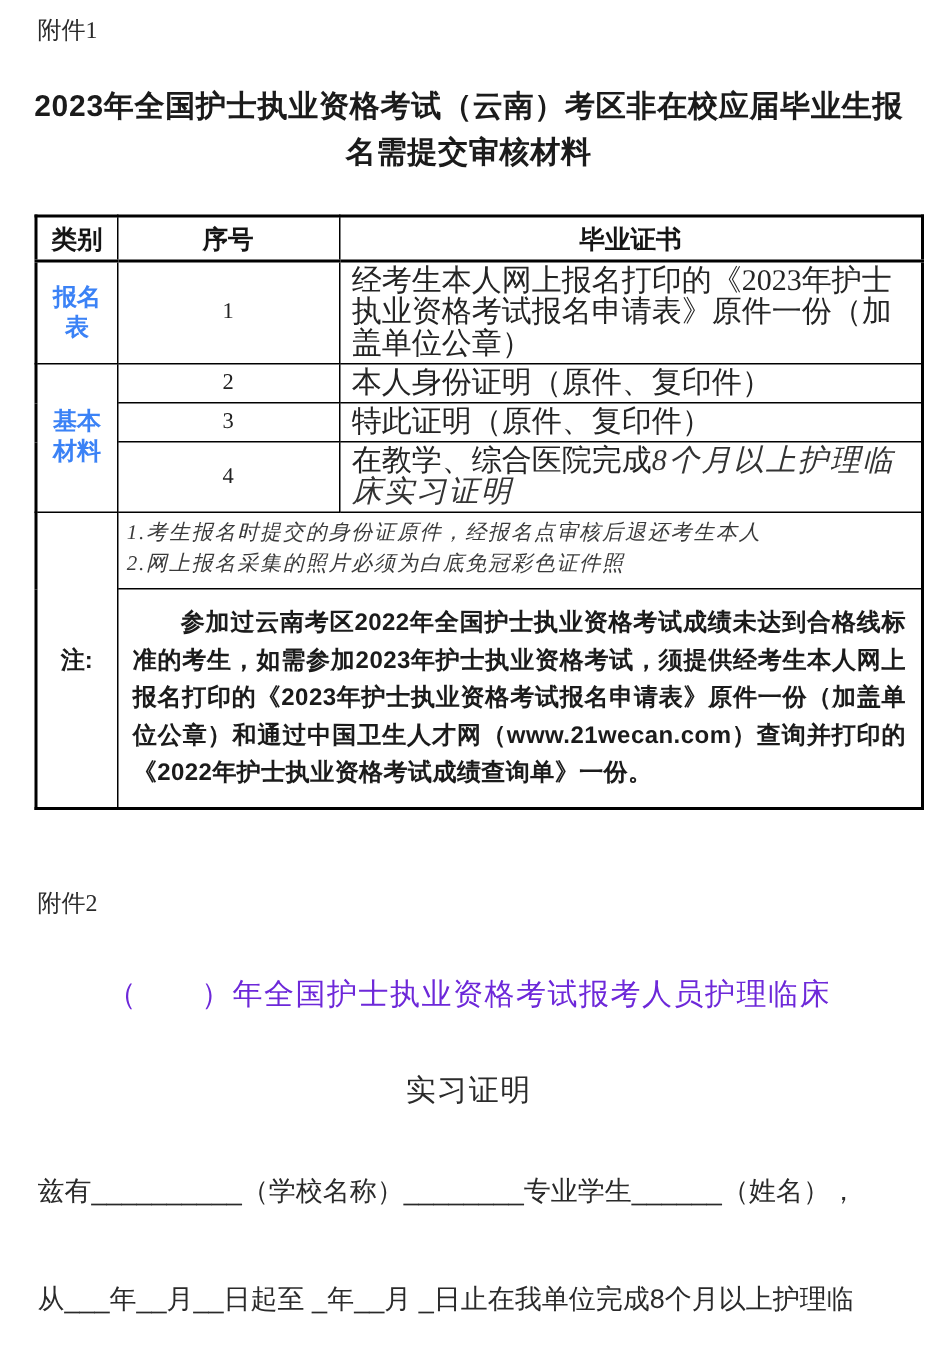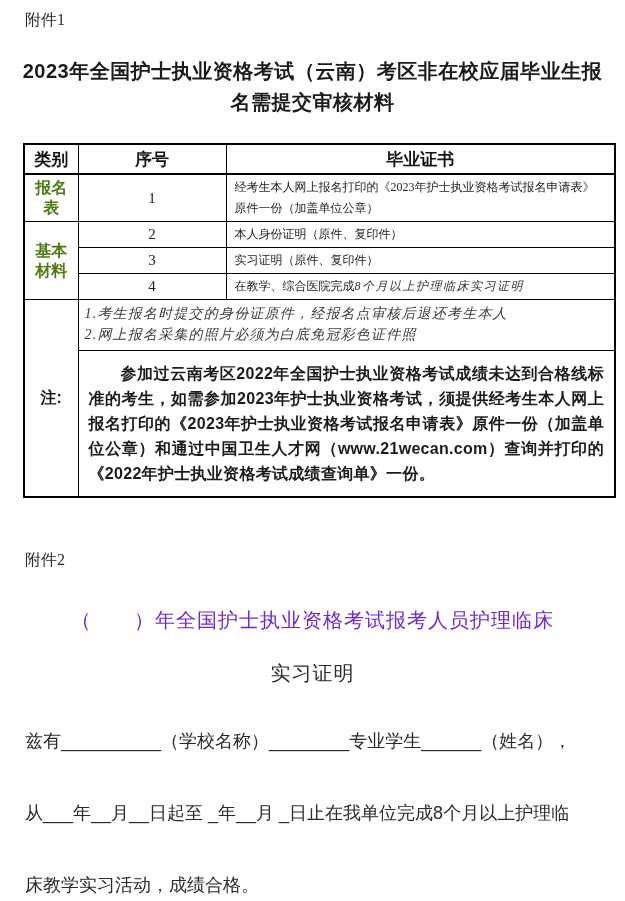--- a/index.html
+++ b/index.html
@@ -43,29 +43,29 @@
   th.hdr {
     height:30px;
     font-family:"Liberation Sans", sans-serif;
     font-weight:bold; font-size:17px;
     text-align:center; color:#151515;
     border-bottom:2px solid #000 !important;
   }
   td.cat {
     font-family:"Liberation Sans", sans-serif;
     font-weight:bold; font-size:16px; line-height:20px;
-    text-align:center; color:#4d7c0f;
+    text-align:center; color:#3b82f6;
     padding:0 6px;
   }
   td.no {
     font-family:"Liberation Serif", serif;
     font-size:15px; text-align:center; color:#222;
   }
   td.mat {
-    font-size:12px; line-height:21px;
+    font-size:20px; line-height:21px;
     padding:2px 8px; color:#242424;
     font-family:"Liberation Serif", serif;
   }
   tr.r1 td { height:45px; }
   tr.r2 td, tr.r3 td, tr.r4 td { height:24px; }
   .kai {
     font-style:italic; letter-spacing:1.5px; color:#333;
     font-family:"Liberation Serif", serif;
   }
   td.note-label {
@@ -97,21 +97,21 @@
   .att-label-2 { margin-top:52px; }
 
   .cert-title-1 {
     margin-top:36px;
     text-align:center;
     font-size:20px; color:#6d28d9;
     font-family:"Liberation Sans", sans-serif;
     letter-spacing:1px;
   }
   .cert-title-2 {
-    margin-top:26px;
+    margin-top:37px;
     text-align:center;
     font-size:20px; color:#2b2b2b;
     font-family:"Liberation Sans", sans-serif;
     letter-spacing:1px;
   }
 
   .cert-body {
     margin:22px 25px 0 25px;
     font-size:18px; line-height:36px; color:#2a2a2a;
     font-family:"Liberation Sans", sans-serif;
@@ -148,21 +148,21 @@
         <td class="no">1</td>
         <td class="mat">经考生本人网上报名打印的《2023年护士执业资格考试报名申请表》原件一份（加盖单位公章）</td>
       </tr>
       <tr class="r2">
         <td class="cat" rowspan="3">基本材料</td>
         <td class="no">2</td>
         <td class="mat">本人身份证明（原件、复印件）</td>
       </tr>
       <tr class="r3">
         <td class="no">3</td>
-        <td class="mat">实习证明（原件、复印件）</td>
+        <td class="mat">特此证明（原件、复印件）</td>
       </tr>
       <tr class="r4">
         <td class="no">4</td>
         <td class="mat"><span>在教学、综合医院完成</span><span class="kai">8个月以上护理临床实习证明</span></td>
       </tr>
       <tr>
         <td class="note-label" rowspan="2">注:</td>
         <td class="notes-cell" colspan="2">
           <div class="note-line">1.考生报名时提交的身份证原件，经报名点审核后退还考生本人</div>
           <div class="note-line">2.网上报名采集的照片必须为白底免冠彩色证件照</div>

